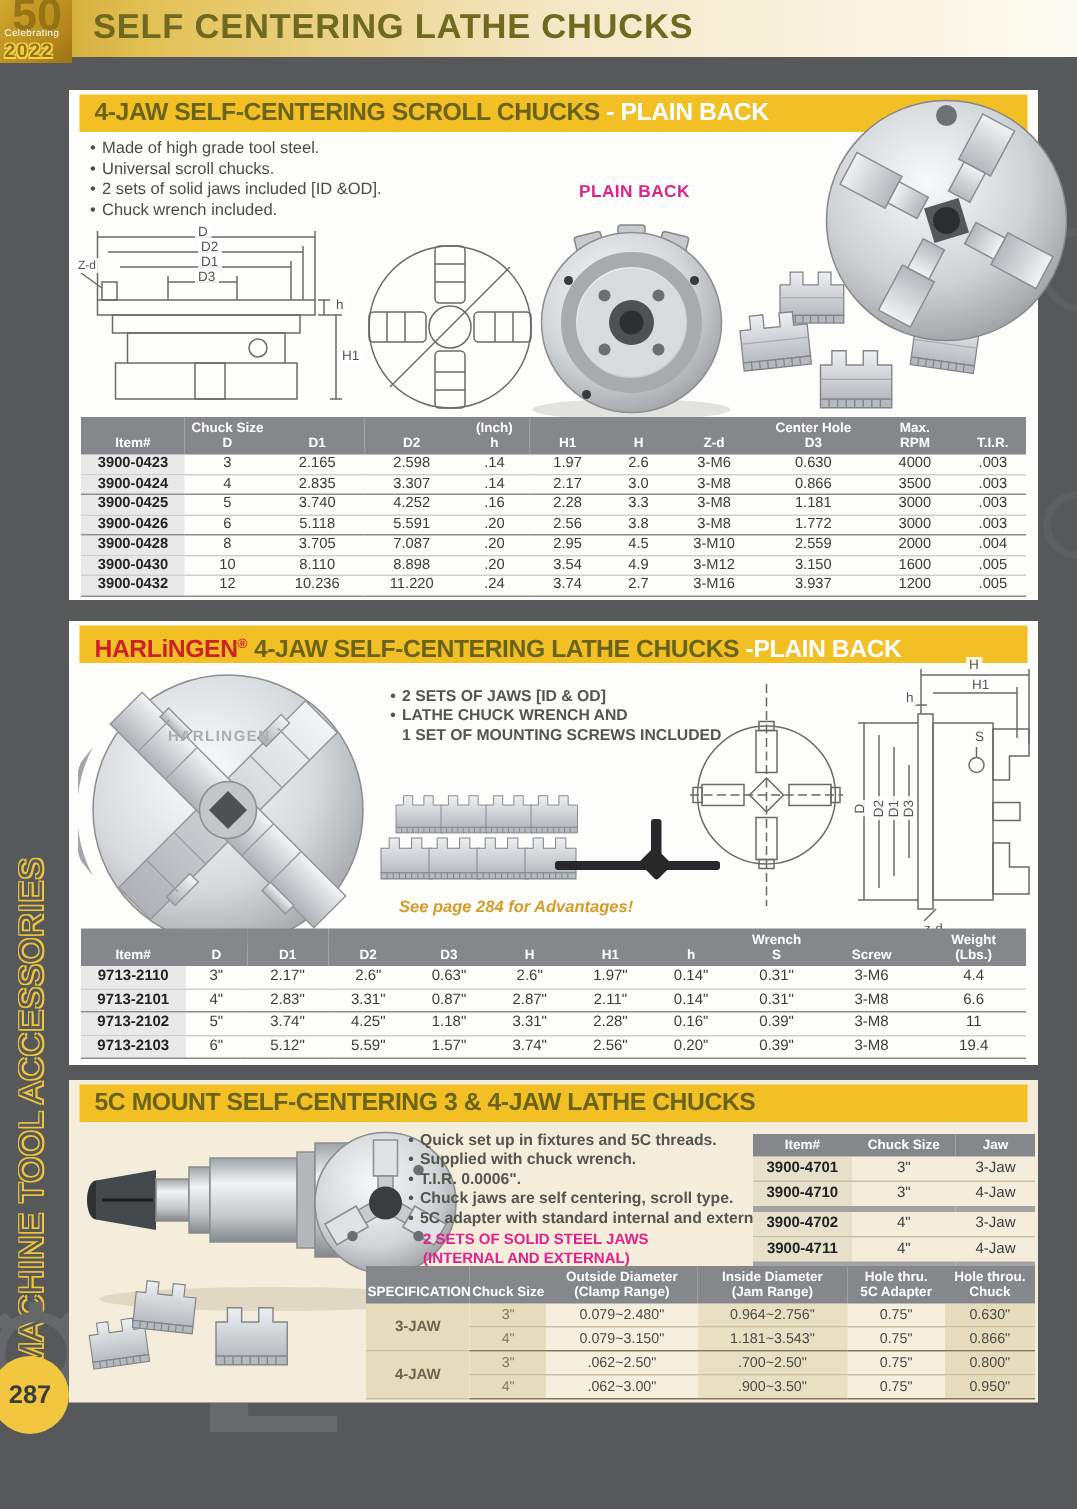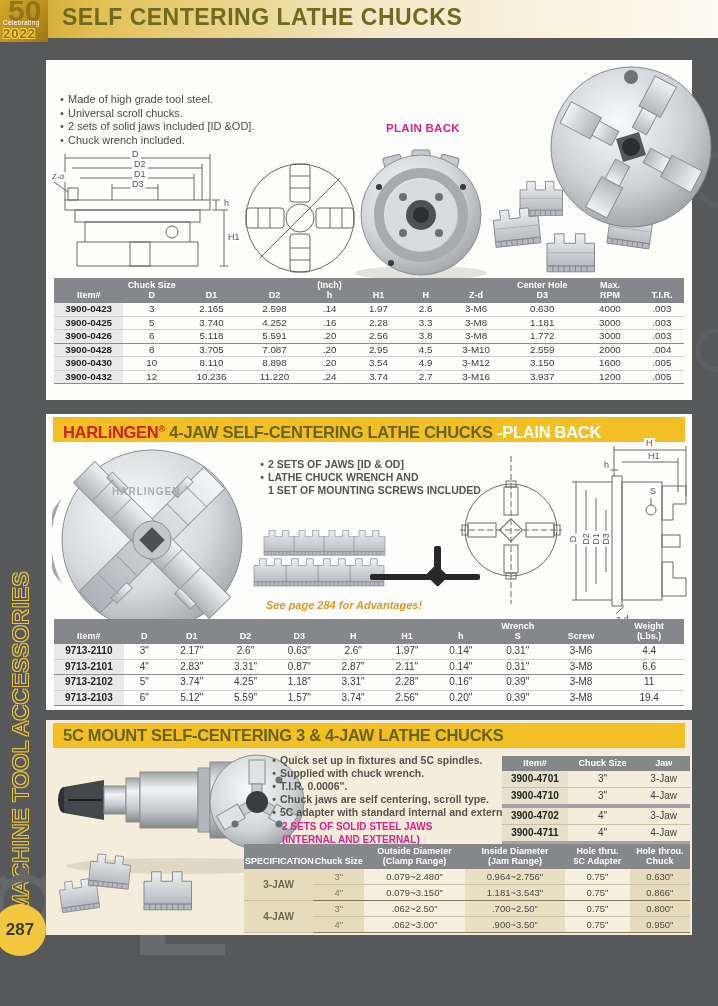--- a/index.html
+++ b/index.html
@@ -125,20 +125,23 @@
     <span>287</span>
   </div>
   <svg class="abs" style="left:688px;top:120px" width="30" height="300">
     <g stroke="#5e5f62" fill="none" stroke-width="5">
       <circle cx="34" cy="60" r="26"></circle>
         <circle cx="30" cy="230" r="20"></circle>
     </g>
   </svg>
 
   <div class="panel p1">
+    <div class="sec-hdr">
+      <span class="hdr-main">4-JAW SELF-CENTERING SCROLL CHUCKS</span><span class="hdr-suffix"> - PLAIN BACK</span>
+    </div>
 
     <ul class="bullets" style="left:10px;top:33px;width:300px">
         <li>
           <span class="dot">•</span>
           <span>Made of high grade tool steel.</span>
         </li>
         <li>
           <span class="dot">•</span>
           <span>Universal scroll chucks.</span>
         </li>
@@ -380,20 +383,33 @@
             <td class="item">3900-0423</td>
             <td>3</td>
             <td>2.165</td>
             <td>2.598</td>
             <td>.14</td>
             <td>1.97</td>
             <td>2.6</td>
             <td>3-M6</td>
             <td>0.630</td>
             <td>4000</td>
+            <td>.003</td>
+          </tr>
+          <tr class="sepD">
+            <td class="item">3900-0424</td>
+            <td>4</td>
+            <td>2.835</td>
+            <td>3.307</td>
+            <td>.14</td>
+            <td>2.17</td>
+            <td>3.0</td>
+            <td>3-M8</td>
+            <td>0.866</td>
+            <td>3500</td>
             <td>.003</td>
           </tr>
           <tr class="sepL">
             <td class="item">3900-0425</td>
             <td>5</td>
             <td>3.740</td>
             <td>4.252</td>
             <td>.16</td>
             <td>2.28</td>
             <td>3.3</td>
@@ -798,21 +814,21 @@
         </defs>
         <use href="#jb3" transform="translate(6,38) scale(0.75) rotate(-8)"></use>
         <use href="#jb3" transform="translate(40,8) scale(0.8) rotate(6)"></use>
         <use href="#jb3" transform="translate(92,26) scale(0.95)"></use>
       </svg>
     </div>
 
     <ul class="bullets small" style="left:222px;top:34px;width:295px">
         <li>
           <span class="dot">•</span>
-          <span>Quick set up in fixtures and 5C spindles.</span>
+          <span>Quick set up in fixtures and 5C threads.</span>
         </li>
         <li>
           <span class="dot">•</span>
           <span>Supplied with chuck wrench.</span>
         </li>
         <li>
           <span class="dot">•</span>
           <span>T.I.R. 0.0006".</span>
         </li>
         <li>

